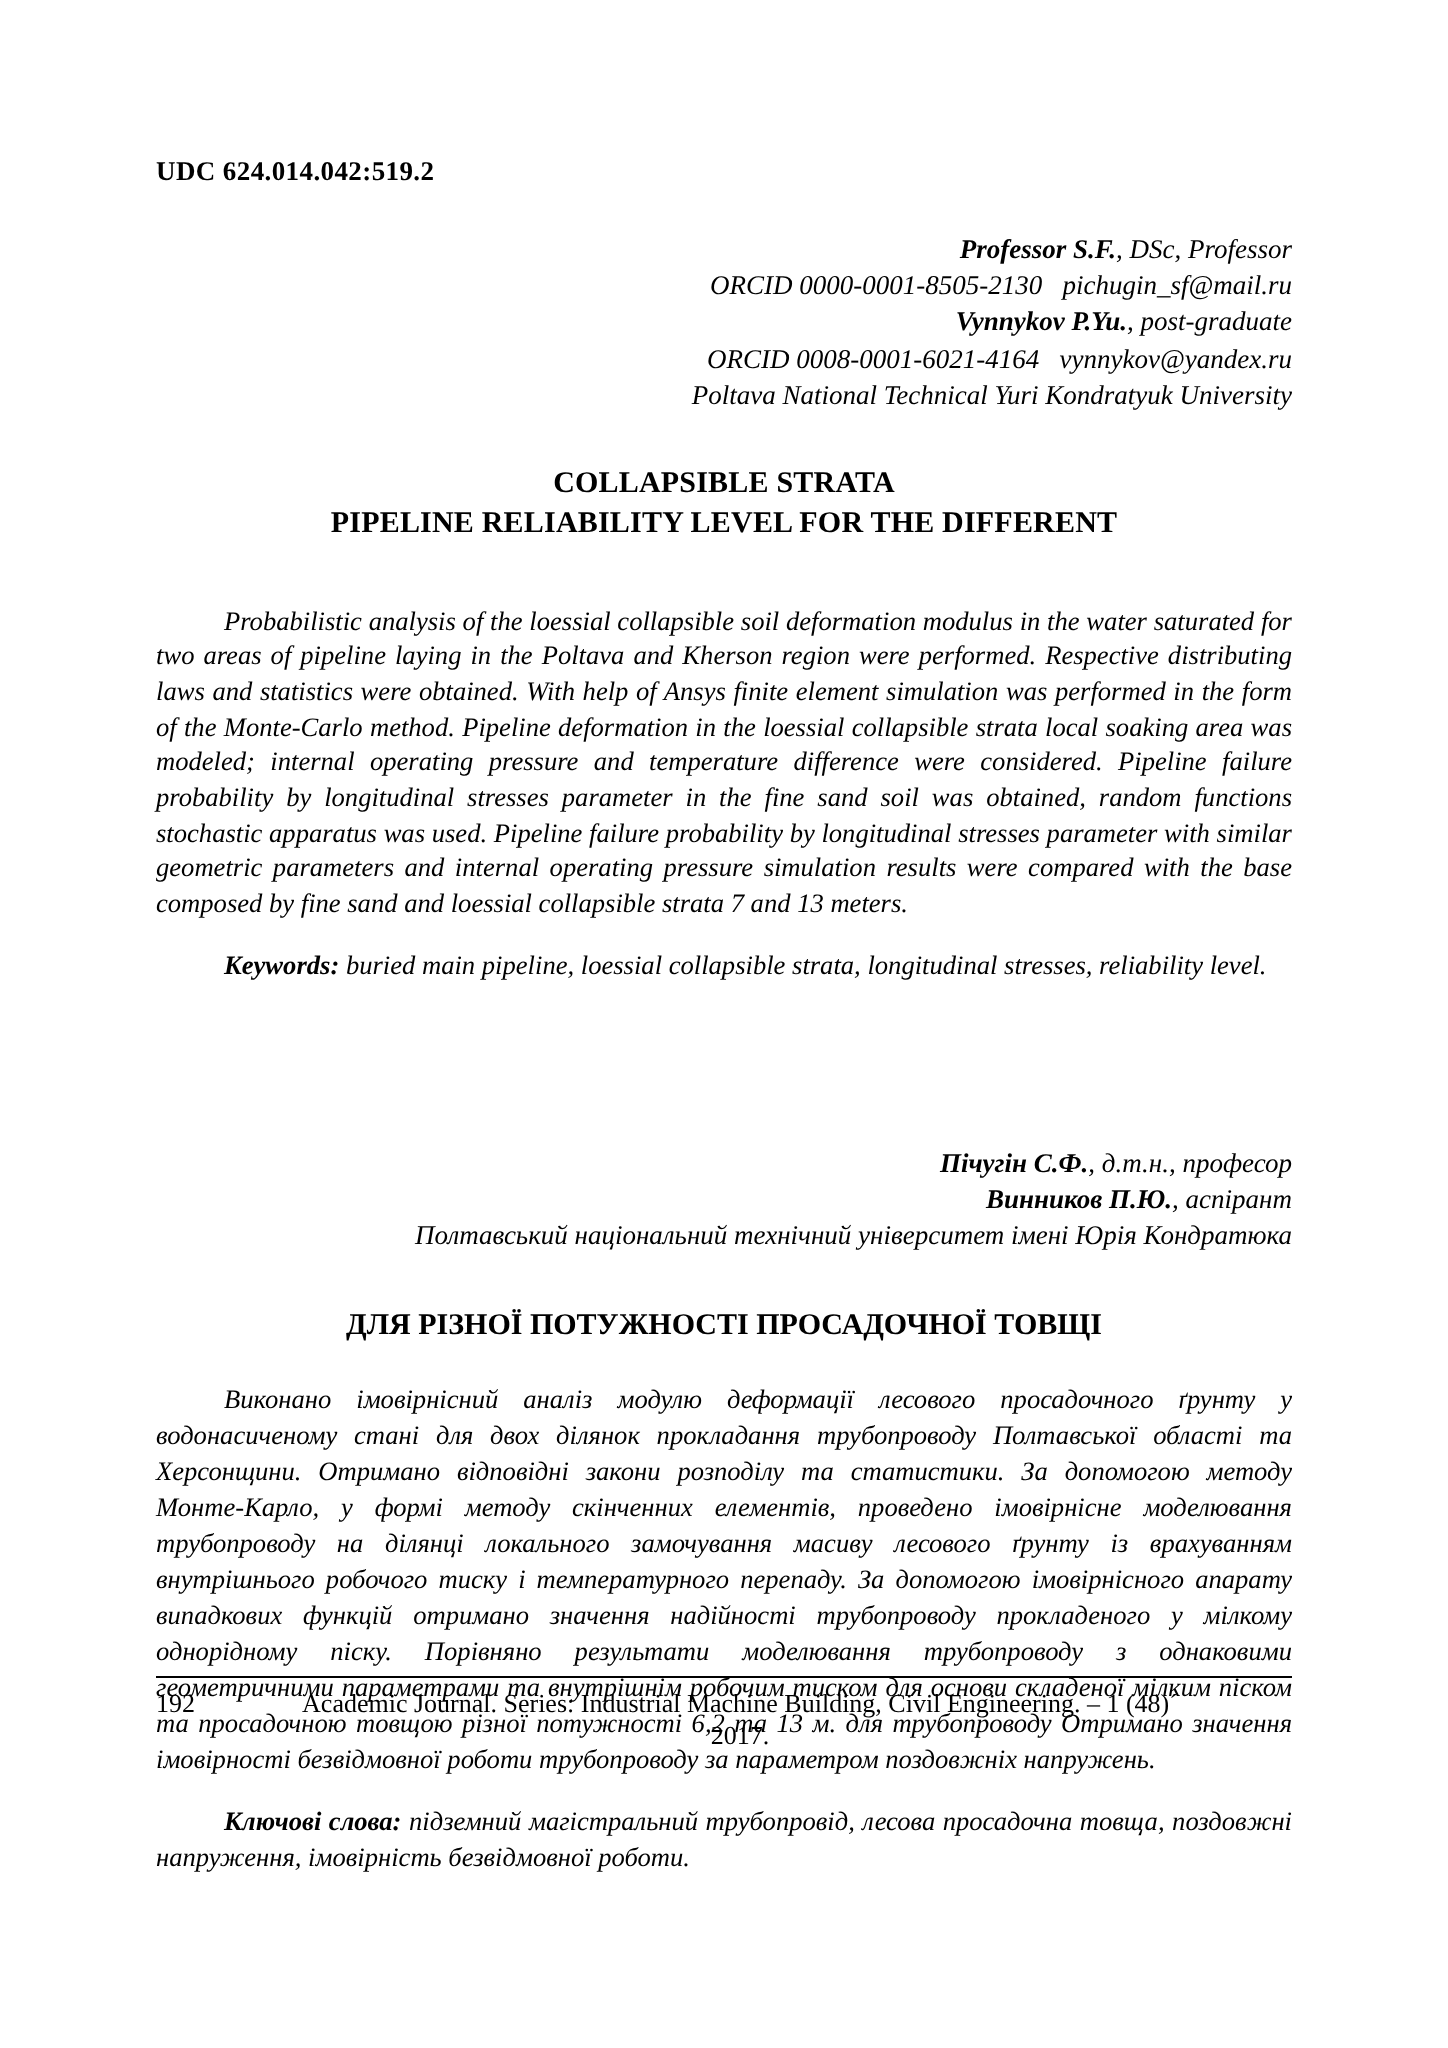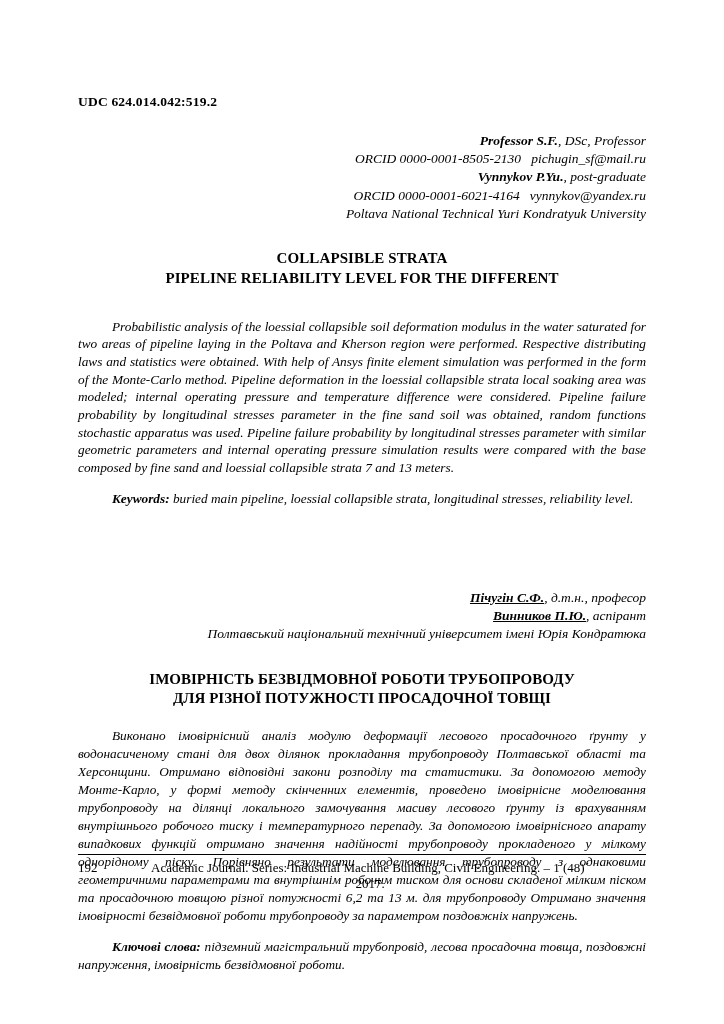--- a/index.html
+++ b/index.html
@@ -10,21 +10,21 @@
   body {
     width: 724px;
     height: 1024px;
     font-family: "Liberation Serif", serif;
     color: #000000;
     position: relative;
     overflow: hidden;
   }
   .page {
     position: absolute;
-    left: 0; top: 16px;
+    left: 0; top: 0;
     width: 724px;
     height: 924px;
     box-sizing: border-box;
     padding: 78px 78px 0 78px;
   }
   .udc {
     font-weight: bold;
     font-size: 13.5px;
     letter-spacing: 0.2px;
     margin-bottom: 22px;
@@ -79,21 +79,20 @@
   }
   .authors-block-ua {
     text-align: right;
     font-style: italic;
     font-size: 13.5px;
     line-height: 1.35;
   }
   .authors-block-ua .name {
     font-weight: bold;
     font-style: italic;
-    text-decoration: underline;
   }
   .title-ua {
     text-align: center;
     font-weight: bold;
     font-size: 15px;
     line-height: 1.32;
     margin-top: 26px;
     margin-bottom: 18px;
   }
   .abstract-ua {
@@ -150,21 +149,21 @@
     <div>
       <span class="name">Professor S.F.</span><span>, DSc, Professor</span>
     </div>
     <div class="orcid-line">
       <span>ORCID 0000-0001-8505-2130</span>&nbsp;&nbsp;&nbsp;<span>pichugin_sf@mail.ru</span>
     </div>
     <div>
       <span class="name">Vynnykov P.Yu.</span><span>, post-graduate</span>
     </div>
     <div class="orcid-line">
-      <span>ORCID 0000-0001-6021-4164</span>&nbsp;&nbsp;&nbsp;<span>vynnykov@yandex.ru</span>
+      <span>ORCID 0008-0001-6021-4164</span>&nbsp;&nbsp;&nbsp;<span>vynnykov@yandex.ru</span>
     </div>
     <div class="affiliation">Poltava National Technical Yuri Kondratyuk University</div>
   </div>
 
   <div class="title-en">
     <div>COLLAPSIBLE STRATA</div>
     <div>PIPELINE RELIABILITY LEVEL FOR THE DIFFERENT</div>
   </div>
 
   <p class="abstract">Probabilistic analysis of the loessial collapsible soil deformation modulus in the water saturated for two areas of pipeline laying in the Poltava and Kherson region were performed. Respective distributing laws and statistics were obtained. With help of Ansys finite element simulation was performed in the form of the Monte-Carlo method. Pipeline deformation in the loessial collapsible strata local soaking area was modeled; internal operating pressure and temperature difference were considered. Pipeline failure probability by longitudinal stresses parameter in the fine sand soil was obtained, random functions stochastic apparatus was used. Pipeline failure probability by longitudinal stresses parameter with similar geometric parameters and internal operating pressure simulation results were compared with the base composed by fine sand and loessial collapsible strata 7 and 13 meters.</p>
@@ -179,21 +178,20 @@
     <div>
       <span class="name">Пічугін С.Ф.</span><span>, д.т.н., професор</span>
     </div>
     <div>
       <span class="name">Винников П.Ю.</span><span>, аспірант</span>
     </div>
     <div class="affiliation">Полтавський національний технічний університет імені Юрія Кондратюка</div>
   </div>
 
   <div class="title-ua">
-    <div>ІМОВІРНІСТЬ БЕЗВІДМОВНОЇ РОБОТИ ТРУБОПРОВОДУ</div>
     <div>ДЛЯ РІЗНОЇ ПОТУЖНОСТІ ПРОСАДОЧНОЇ ТОВЩІ</div>
   </div>
 
   <p class="abstract-ua">Виконано імовірнісний аналіз модулю деформації лесового просадочного ґрунту у водонасиченому стані для двох ділянок прокладання трубопроводу Полтавської області та Херсонщини. Отримано відповідні закони розподілу та статистики. За допомогою методу Монте-Карло, у формі методу скінченних елементів, проведено імовірнісне моделювання трубопроводу на ділянці локального замочування масиву лесового ґрунту із врахуванням внутрішнього робочого тиску і температурного перепаду. За допомогою імовірнісного апарату випадкових функцій отримано значення надійності трубопроводу прокладеного у мілкому однорідному піску. Порівняно результати моделювання трубопроводу з однаковими геометричними параметрами та внутрішнім робочим тиском для основи складеної мілким піском та просадочною товщою різної потужності 6,2 та 13 м. для трубопроводу Отримано значення імовірності безвідмовної роботи трубопроводу за параметром поздовжніх напружень.</p>
 
   <p class="keywords-ua">
     <span class="kw-label">Ключові слова:</span><span> підземний магістральний трубопровід, лесова просадочна товща, поздовжні напруження, імовірність безвідмовної роботи.</span>
   </p>
 
   <div class="footer">

